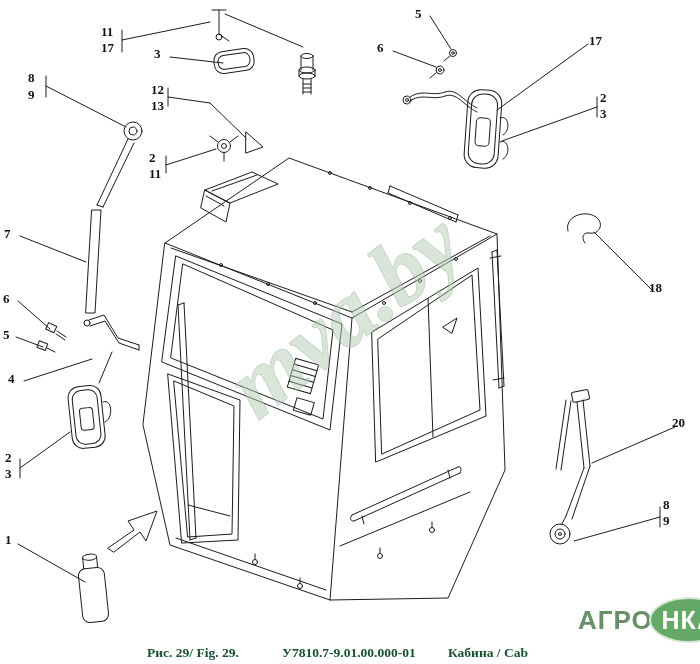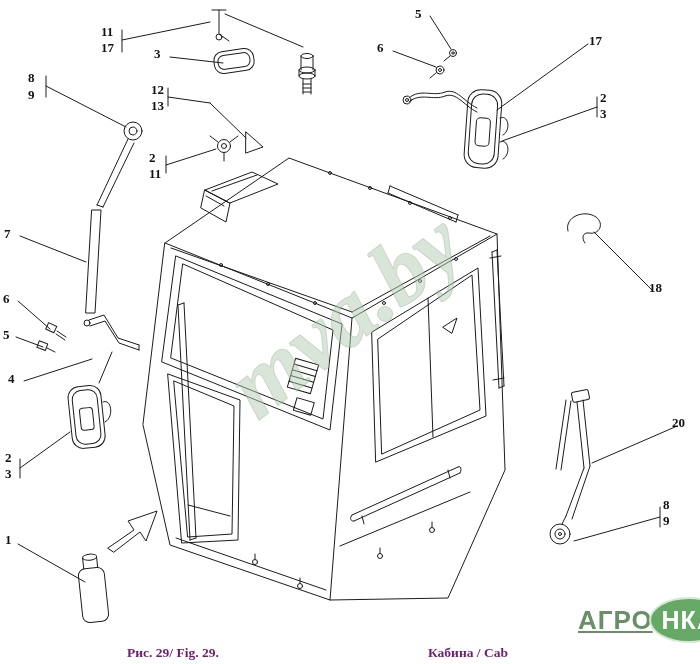--- a/index.html
+++ b/index.html
@@ -6,23 +6,23 @@
   #canvas{position:relative;width:700px;height:664px;background:#fff;overflow:hidden;
           outline:1px solid #cfcfcf;font-family:"Liberation Serif",serif;}
   svg{position:absolute;left:0;top:0;}
   .d path,.d polygon,.d rect,.d circle,.d ellipse,.d polyline{
       fill:none;stroke:#1c1c1c;stroke-width:1;stroke-linecap:round;stroke-linejoin:round;}
   .fillb{fill:#111;stroke:none;}
   .openarrow{fill:#fff;stroke:#1c1c1c;stroke-width:1.1;}
   .wm{font-family:"Liberation Serif",serif;font-style:italic;font-weight:bold;
       font-size:92px;fill:#b7cdb7;stroke:#8fb08f;stroke-width:1;opacity:.5;}
   .co{position:absolute;font:bold 13px "Liberation Serif",serif;color:#111;}
-  .cap{position:absolute;top:645px;font:bold 13.5px "Liberation Serif",serif;color:#701a75;white-space:nowrap;}
+  .cap{position:absolute;top:645px;font:bold 13.5px "Liberation Serif",serif;color:#14532d;white-space:nowrap;margin-left:20px;}
   .logo{position:absolute;left:578px;top:597px;display:flex;align-items:center;opacity:.85;}
-  .logo-a{font:bold 26px "Liberation Sans",sans-serif;color:#4d7d4d;letter-spacing:1px;text-decoration:underline;}
+  .logo-a{font:bold 26px "Liberation Sans",sans-serif;color:#4d7d4d;letter-spacing:1px;}
   .logo-oval{margin-left:-4px;width:76px;height:42px;border-radius:50%;background:#4c9a4c;
       border:2px solid #cfe3cf;color:#fff;display:flex;align-items:center;justify-content:center;
       font:bold 25px "Liberation Sans",sans-serif;letter-spacing:1px;}
 </style>
 </head>
 <body>
 
 <div id="canvas">
 
 <svg width="700" height="664" viewBox="0 0 700 664" class="d">
@@ -235,20 +235,21 @@
 <span class="co" style="left:377px;top:40px">6</span>
 <span class="co" style="left:589px;top:33px">17</span>
 <span class="co" style="left:600px;top:90px">2</span>
 <span class="co" style="left:600px;top:106px">3</span>
 <span class="co" style="left:649px;top:280px">18</span>
 <span class="co" style="left:672px;top:415px">20</span>
 <span class="co" style="left:663px;top:497px">8</span>
 <span class="co" style="left:663px;top:513px">9</span>
 
 <span class="cap" style="left:127px">Рис. 29/ Fig. 29.</span>
+<span class="cap" style="left:262px">У7810.7-9.01.00.000-01</span>
 <span class="cap" style="left:428px">Кабина / Cab</span>
 
 <div class="logo">
   <span class="logo-a">АГРО</span>
   <span class="logo-oval">НКА</span>
 </div>
 
 </div>
 
 </body></html>

